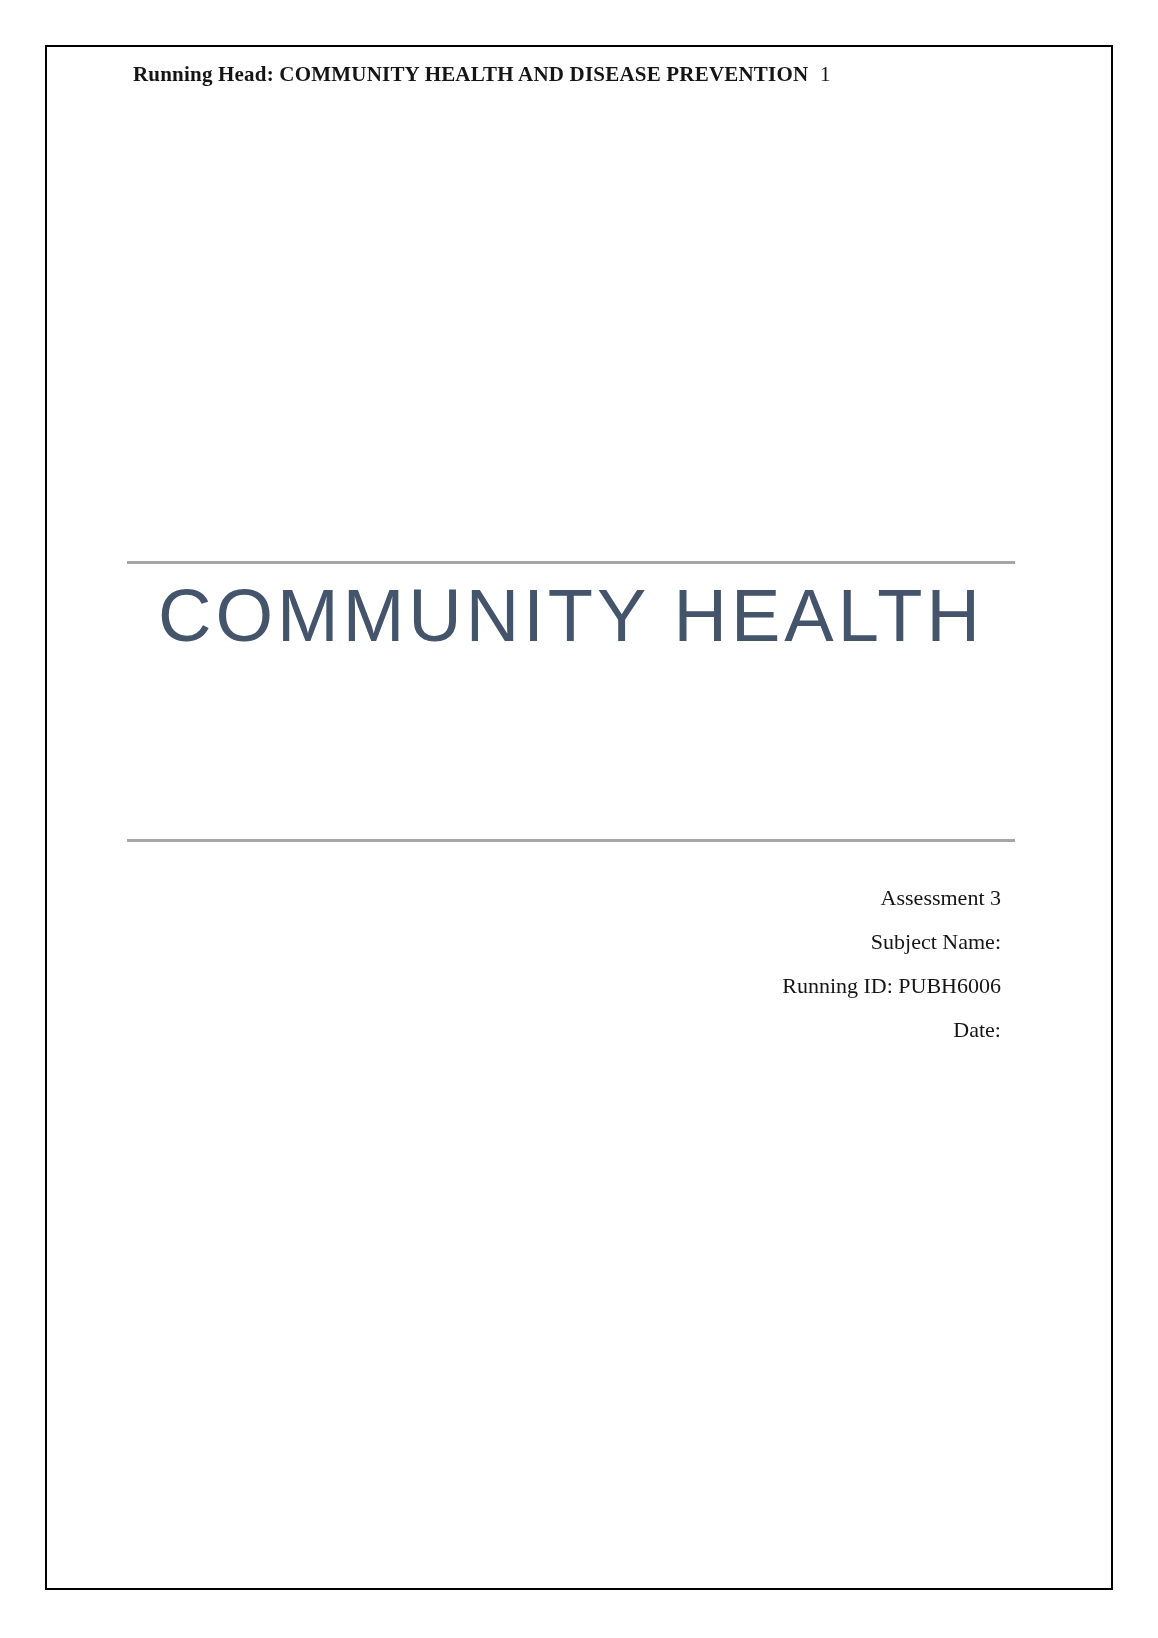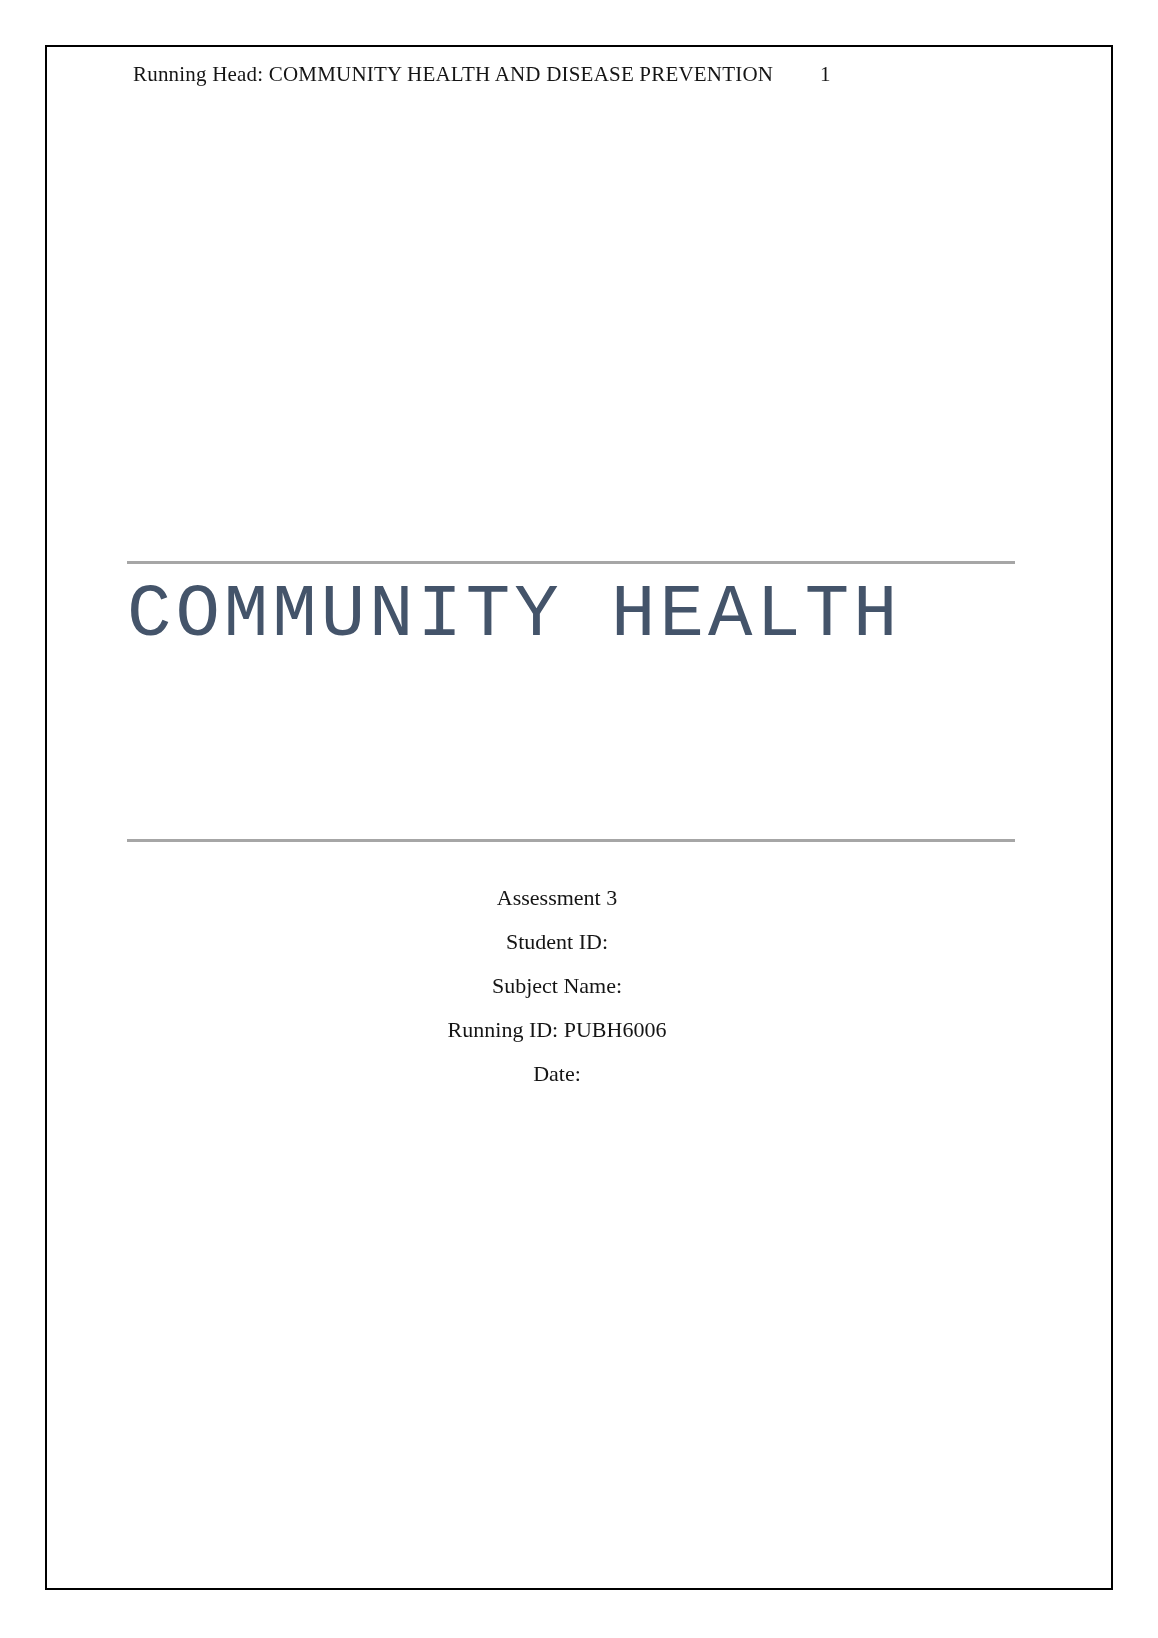--- a/index.html
+++ b/index.html
@@ -27,20 +27,21 @@
     border: 2px solid #000000;
     box-sizing: border-box;
   }
   .running-head {
     position: absolute;
     left: 133px;
     top: 62px;
     font-size: 21px;
     letter-spacing: 0.2px;
     white-space: nowrap;
+    font-weight: bold;
   }
   .page-number {
     position: absolute;
     left: 820px;
     top: 62px;
     font-size: 21px;
   }
   .rule {
     position: absolute;
     left: 127px;
@@ -48,34 +49,34 @@
     height: 3px;
     background: #a6a6a6;
   }
   .rule-top { top: 561px; }
   .rule-bottom { top: 839px; }
   .doc-title {
     position: absolute;
     left: 127px;
     top: 576px;
     width: 888px;
-    text-align: left;
-    font-family: Liberation Mono, monospace;
+    text-align: center;
+    font-family: Liberation Sans, sans-serif;
     font-weight: 400;
     font-size: 74px;
     line-height: 79px;
     letter-spacing: 4px;
     color: #44546a;
   }
   .details {
     position: absolute;
     left: 127px;
     top: 876px;
     width: 888px;
-    text-align: center;
+    text-align: right;
     transform: translateX(-14px);
     font-size: 22px;
     line-height: 44px;
   }
   .detail-line {
     height: 44px;
   }
 </style>
 </head>
 <body>
@@ -91,19 +92,18 @@
   <div class="rule rule-top"></div>
 
   <div class="doc-title">
     <div class="title-line">COMMUNITY HEALTH</div>
   </div>
 
   <div class="rule rule-bottom"></div>
 
   <div class="details">
     <div class="detail-line">Assessment 3</div>
-    <div class="detail-line">Student ID:</div>
     <div class="detail-line">Subject Name:</div>
     <div class="detail-line">Running ID: PUBH6006</div>
     <div class="detail-line">Date:</div>
   </div>
 
 </div>
 
 </body></html>

